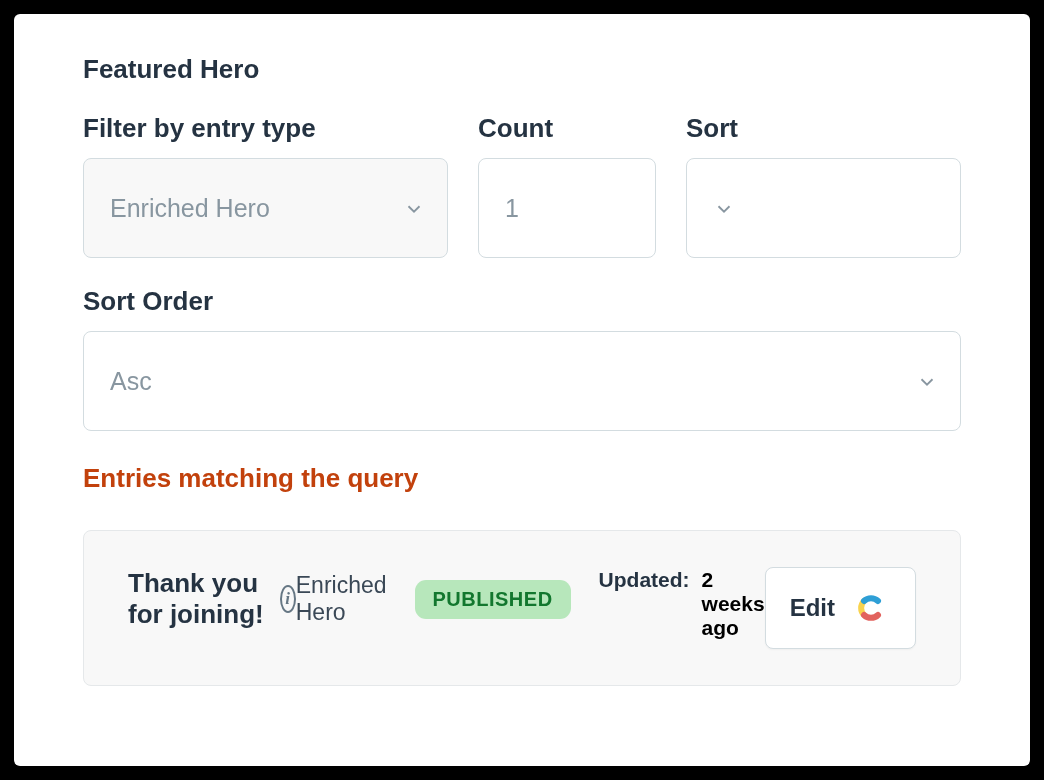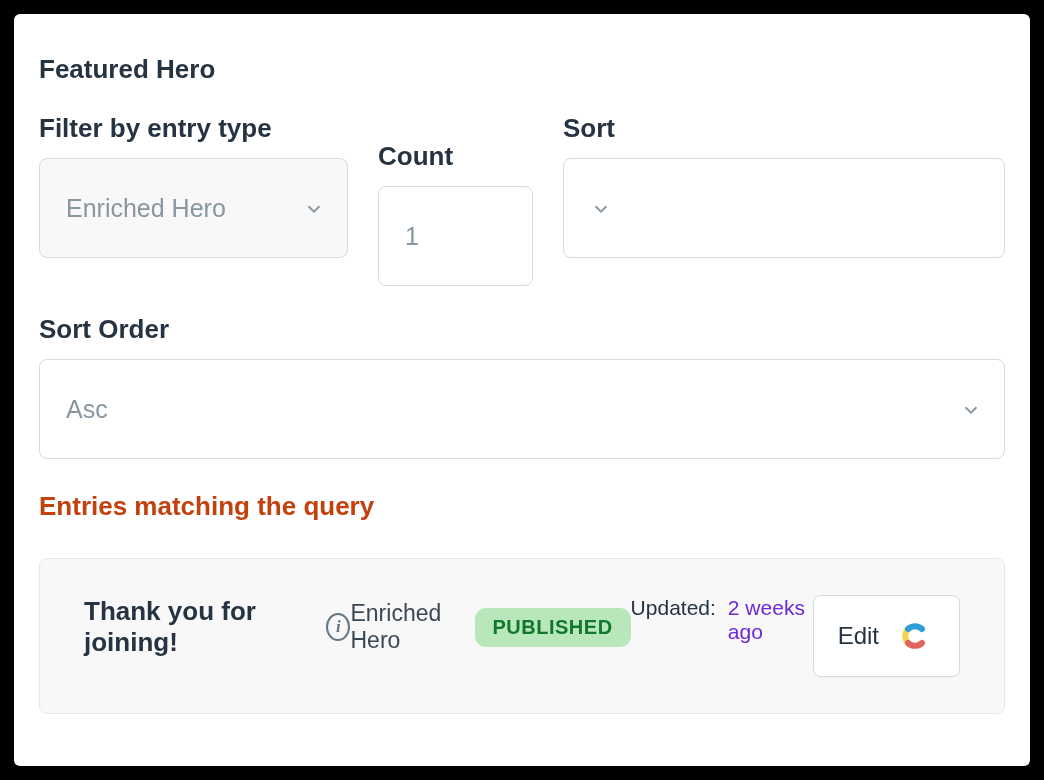--- a/index.html
+++ b/index.html
@@ -11,44 +11,43 @@
       font-family: -apple-system, BlinkMacSystemFont, "Segoe UI", Helvetica, Arial, sans-serif;
       background: #000;
       width: 1044px;
       height: 780px;
       padding: 14px;
     }
     .container {
       background: #fff;
       width: 100%;
       height: 100%;
-      padding: 40px 25px;
+      padding: 40px 69px;
       border-radius: 6px;
     }
     .section-title {
       font-size: 26px;
       font-weight: 700;
       color: #253342;
       margin-bottom: 28px;
     }
     .filter-row {
       display: flex;
       gap: 30px;
       margin-bottom: 28px;
     }
     .field-group {
       display: flex;
       flex-direction: column;
     }
     .field-group.entry-type {
-      width: 309px;
+      width: 365px;
     }
     .field-group.count {
-      width: 155px;
-      margin-top: 28px;
+      width: 178px;
     }
     .field-group.sort {
       flex: 1;
     }
     .field-label {
       font-size: 26px;
       font-weight: 700;
       color: #253342;
       margin-bottom: 14px;
     }
@@ -163,38 +162,39 @@
       letter-spacing: 0.5px;
       border-radius: 11px;
     }
     .updated-row {
       display: flex;
       gap: 12px;
       font-size: 21px;
       color: #253342;
     }
     .updated-label {
-      font-weight: 400;
+      font-weight: 700;
+      margin-left: 28px;
     }
     .updated-value {
-      font-weight: 400;
-      color: #6d28d9;
+      font-weight: 700;
+      color: #000000;
     }
     .edit-button {
       background: #fff;
       border: 1px solid #d3dce0;
       border-radius: 8px;
       padding: 20px 24px;
       display: flex;
       align-items: center;
       gap: 16px;
       cursor: pointer;
       font-size: 24px;
       color: #253342;
-      font-weight: 400;
+      font-weight: 700;
       box-shadow: 0 1px 2px rgba(0,0,0,0.04);
     }
     .brand-icon {
       width: 40px;
       height: 40px;
     }
   </style>
 </head>
 <body>
 

